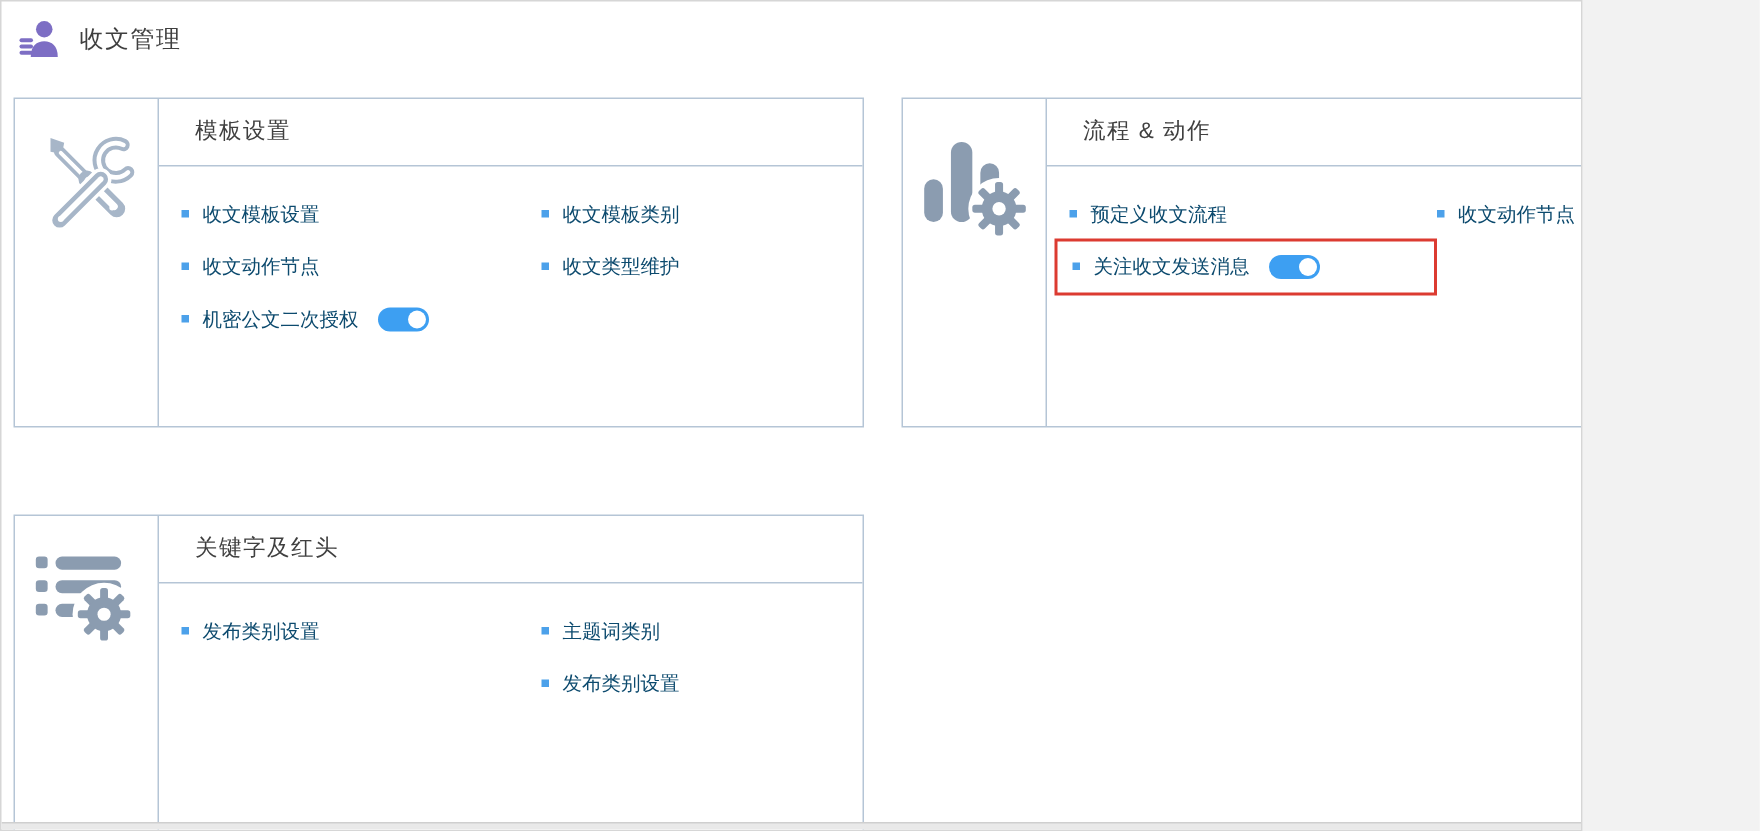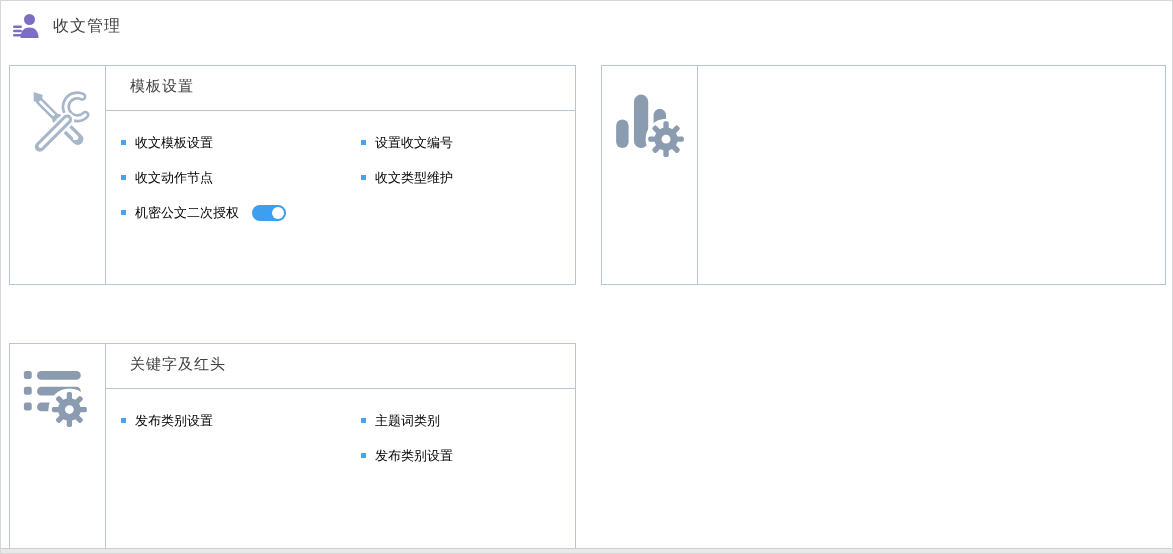--- a/index.html
+++ b/index.html
@@ -1,36 +1,36 @@
 <!DOCTYPE html>
 <html><head>
 <meta charset="utf-8">
 <style>
   html,body{margin:0;padding:0;background:#f2f2f2;}
   .page{
-    position:relative;width:1173px;height:554px;background:#ffffff;
+    position:relative;width:1055px;height:554px;background:#ffffff;
     border:1px solid #d6d6d6;box-sizing:border-box;overflow:hidden;
-    font-family:Liberation Mono, monospace;
+    font-family:Liberation Sans, sans-serif;
     padding-left:42px;
   }
   .bottom-strip{position:absolute;left:0;right:0;bottom:0;height:4px;background:#e9e9e9;border-top:1px solid #cfcfcf;}
   
   .header{position:absolute;top:0;left:0;right:0;height:50px;display:flex;align-items:center;padding-left:11px;box-sizing:border-box;}
   .header-icon{width:28px;height:28px;margin-right:13px;flex:0 0 auto;}
   .header-title{font-size:16px;color:#3f3f3f;letter-spacing:1px;}
   
   .card{position:absolute;background:#fff;border:1px solid #b5c5d6;display:flex;box-sizing:border-box;}
   #card-template{left:8px;top:64px;width:567px;height:220px;}
   #card-flow{left:600px;top:64px;width:565px;height:220px;}
   #card-keywords{left:8px;top:318px;width:567px;height:219px;margin-top:24px;}
   .card-iconcol{width:96px;flex:0 0 auto;border-right:1px solid #b5c5d6;display:flex;justify-content:center;align-items:flex-start;padding-top:20px;box-sizing:border-box;}
   .card-body{flex:1;display:flex;flex-direction:column;min-width:0;}
   .card-title{height:44px;line-height:44px;padding-left:24px;font-size:15px;color:#404040;border-bottom:1px solid #b5c5d6;letter-spacing:1px;}
   .links{display:grid;grid-template-columns:240px 1fr;grid-auto-rows:35px;align-items:center;padding:14px 0 0 15px;}
-  .link{display:inline-flex;align-items:center;font-size:13px;color:#000000;cursor:pointer;white-space:nowrap;}
+  .link{display:inline-flex;align-items:center;font-size:13px;color:#0c4a6e;cursor:pointer;white-space:nowrap;}
   .bullet{width:5px;height:5px;background:#4ca1ea;margin-right:9px;flex:0 0 auto;}
   
   .switch{position:relative;width:34px;height:16px;border-radius:8px;background:#bfbfbf;margin-left:13px;flex:0 0 auto;cursor:pointer;}
   .switch[data-state="on"]{background:#3d9ff2;}
   .switch .knob{position:absolute;top:2px;right:2px;width:12px;height:12px;border-radius:50%;background:#fff;}
   
   .highlight-box{display:inline-flex;align-items:center;border:2px solid #dc3b31;padding:8px 10px;margin-left:-10px;background:transparent;}
   .empty-cell{min-height:1px;}
 </style>
 </head>
@@ -77,21 +77,21 @@
     </div>
     <div class="card-body">
       <div class="card-title">模板设置</div>
       <div class="links">
         <span class="link">
           <span class="bullet"></span>
           <span>收文模板设置</span>
         </span>
         <span class="link">
           <span class="bullet"></span>
-          <span>设置收文编号</span>
+          <span>收文模板类别</span>
         </span>
         <span class="link">
           <span class="bullet"></span>
           <span>收文动作节点</span>
         </span>
         <span class="link">
           <span class="bullet"></span>
           <span>收文类型维护</span>
         </span>
         <span class="link">
@@ -116,20 +116,43 @@
         <circle cx="64" cy="58" r="23" fill="#ffffff"></circle>
         <g fill="#8b9cb0">
           <rect x="61" y="38" width="6" height="40" rx="2"></rect>
           <rect x="61" y="38" width="6" height="40" rx="2" transform="rotate(45 64 58)"></rect>
           <rect x="61" y="38" width="6" height="40" rx="2" transform="rotate(90 64 58)"></rect>
           <rect x="61" y="38" width="6" height="40" rx="2" transform="rotate(135 64 58)"></rect>
           <circle cx="64" cy="58" r="13"></circle>
         </g>
         <circle cx="64" cy="58" r="5" fill="#ffffff"></circle>
       </svg>
+    </div>
+    <div class="card-body">
+      <div class="card-title">流程 &amp; 动作</div>
+      <div class="links" style="grid-template-columns:245px 1fr;">
+        <span class="link">
+          <span class="bullet"></span>
+          <span>预定义收文流程</span>
+        </span>
+        <span class="link">
+          <span class="bullet"></span>
+          <span>收文动作节点</span>
+        </span>
+        <span class="highlight-box">
+          <span class="link">
+            <span class="bullet"></span>
+            <span>关注收文发送消息</span>
+            <span class="switch" data-state="on">
+                <span class="knob"></span>
+              </span>
+          </span>
+        </span>
+        <span class="empty-cell"></span>
+      </div>
     </div>
   </div>
 
   <div class="card" id="card-keywords">
     <div class="card-iconcol">
       <svg width="80" height="70" viewBox="0 0 90 80">
         <g fill="#8b9cb0">
           <rect x="6" y="8" width="9" height="9" rx="2.5"></rect>
           <rect x="21" y="8" width="50" height="10" rx="5"></rect>
           <rect x="6" y="26" width="9" height="9" rx="2.5"></rect>

